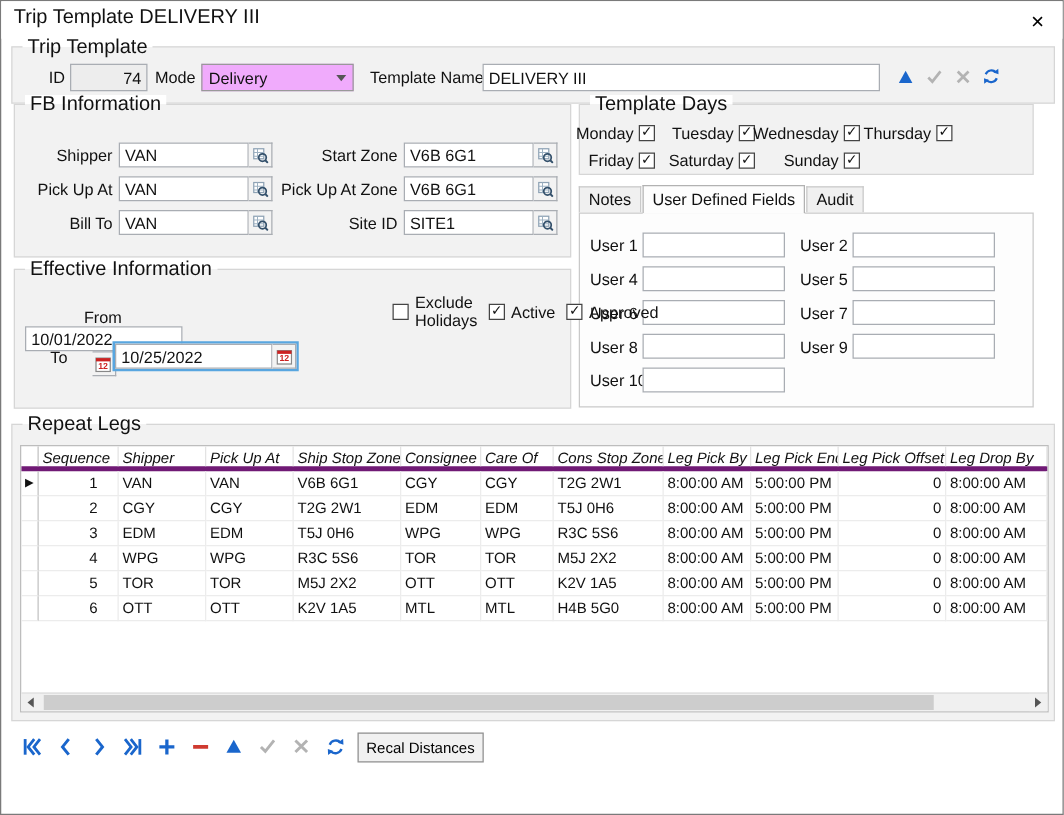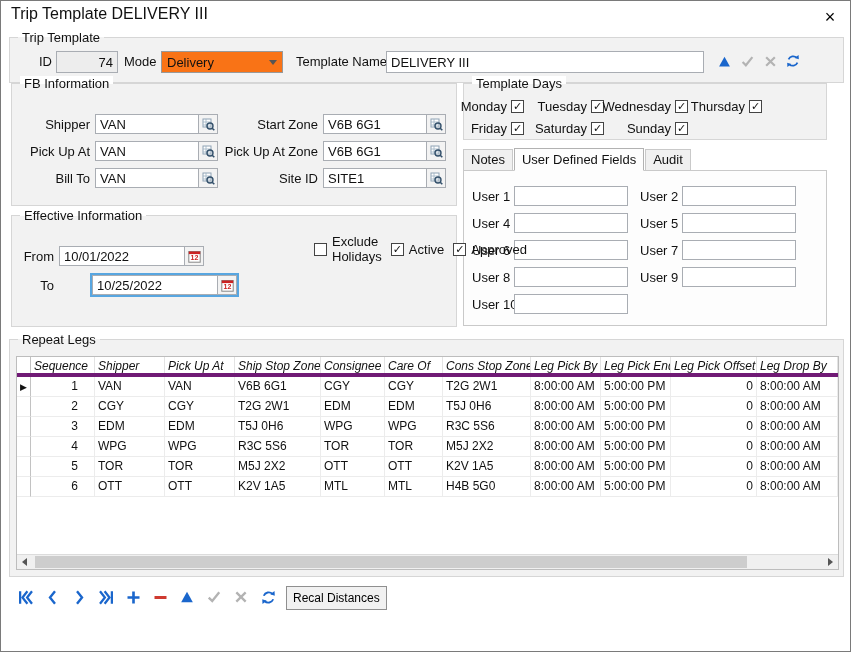--- a/index.html
+++ b/index.html
@@ -13,37 +13,37 @@
   button { font-family:inherit; cursor:pointer; }
 
   
   .titlebar { position:absolute; left:0; top:0; width:100%; height:30px; background:#fff; }
   .titlebar .title { position:absolute; left:10px; top:4px; font-size:16px; }
   .close-btn { position:absolute; right:8px; top:4px; width:24px; height:24px;
     border:none; background:transparent; font-size:18px; line-height:22px; text-align:center; }
 
   
   .groupbox { position:absolute; border:1px solid #d6d6d6; background:#f2f2f2; }
-  .legend { position:absolute; top:-8px; left:8px; padding:0 4px; font-size:13px; line-height:15px;
+  .legend { position:absolute; top:-8px; left:8px; padding:0 4px; font-size:16px; line-height:15px;
     background:linear-gradient(#ffffff 50%, #f2f2f2 50%); white-space:nowrap; }
 
   
   .tfield { display:flex; align-items:center; background:#fff; border:1px solid #a9adb3;
     height:20px; padding:0 4px; font-size:13px; white-space:nowrap; overflow:hidden; }
   .side-btn { width:19px; height:20px; border:1px solid #a9adb3; border-left:none;
     background:#f3f3f3; display:flex; align-items:center; justify-content:center; padding:0; }
 
   
   #grp-trip { left:8px; top:36px; width:835px; height:46px; }
   .tt-label { position:absolute; line-height:22px; top:13px; }
   #lbl-id   { left:29px; } #lbl-mode { left:114px; } #lbl-name { left:286px; }
   #fld-id   { position:absolute; left:46px; top:13px; width:62px; height:22px;
     background:#ededed; justify-content:flex-end; }
   #fld-mode { position:absolute; left:151px; top:13px; width:122px; height:22px;
-    background:#f97316; border:1px solid #999; display:flex; align-items:center; padding:0 5px; }
+    background:#f0abfc; border:1px solid #999; display:flex; align-items:center; padding:0 5px; }
   #fld-mode .chev { margin-left:auto; width:0; height:0;
     border:4px solid transparent; border-top:5px solid #555; margin-top:5px; }
   #fld-name { position:absolute; left:376px; top:13px; width:318px; height:22px; }
   #tt-actions { position:absolute; left:704px; top:13px; display:flex; gap:3px; }
   .flat-btn { width:20px; height:20px; border:none; background:transparent;
     display:flex; align-items:center; justify-content:center; padding:0; }
   .blue { color:var(--accent-blue,#1a66cc); }
   .red  { color:var(--delete-red,#cf3a30); }
   .gray { color:var(--disabled-gray,#b3b3b3); }
 
@@ -81,21 +81,21 @@
     background:#fdfdfd; border:1px solid #c9c9c9; }
   #user-grid { position:absolute; left:8px; top:15px; display:grid;
     grid-template-columns:auto auto; column-gap:12px; row-gap:7px; }
   .user-item { display:flex; align-items:center; }
   .ulabel { width:42px; text-align:right; padding-right:6px; white-space:nowrap; }
   .ufield { width:114px; }
 
   
   #grp-eff { left:10px; top:214px; width:446px; height:112px;padding-left:24px; }
   .eff-row { position:absolute; display:flex; align-items:center; }
-  #eff-from { left:8px; top:30px; }
+  #eff-from { left:8px; top:30px;flex-direction:column; }
   #eff-to   { left:8px; top:57px; }
   .eff-row .flabel { width:39px; }
   .datefield { width:126px; }
   .focus-wrap { display:flex; border:2px solid var(--focus-border,#58a6e0);margin-left:31px; }
   #eff-checks { position:absolute; left:302px; top:26px; display:flex; flex-direction:row; gap:9px; }
   .eff-check { display:flex; align-items:center; gap:5px; height:14px; cursor:default; }
 
   
   #grp-legs { left:8px; top:338px; width:835px; height:238px; }
   #legs-grid { position:absolute; left:6px; top:16px; width:823px; height:214px;

